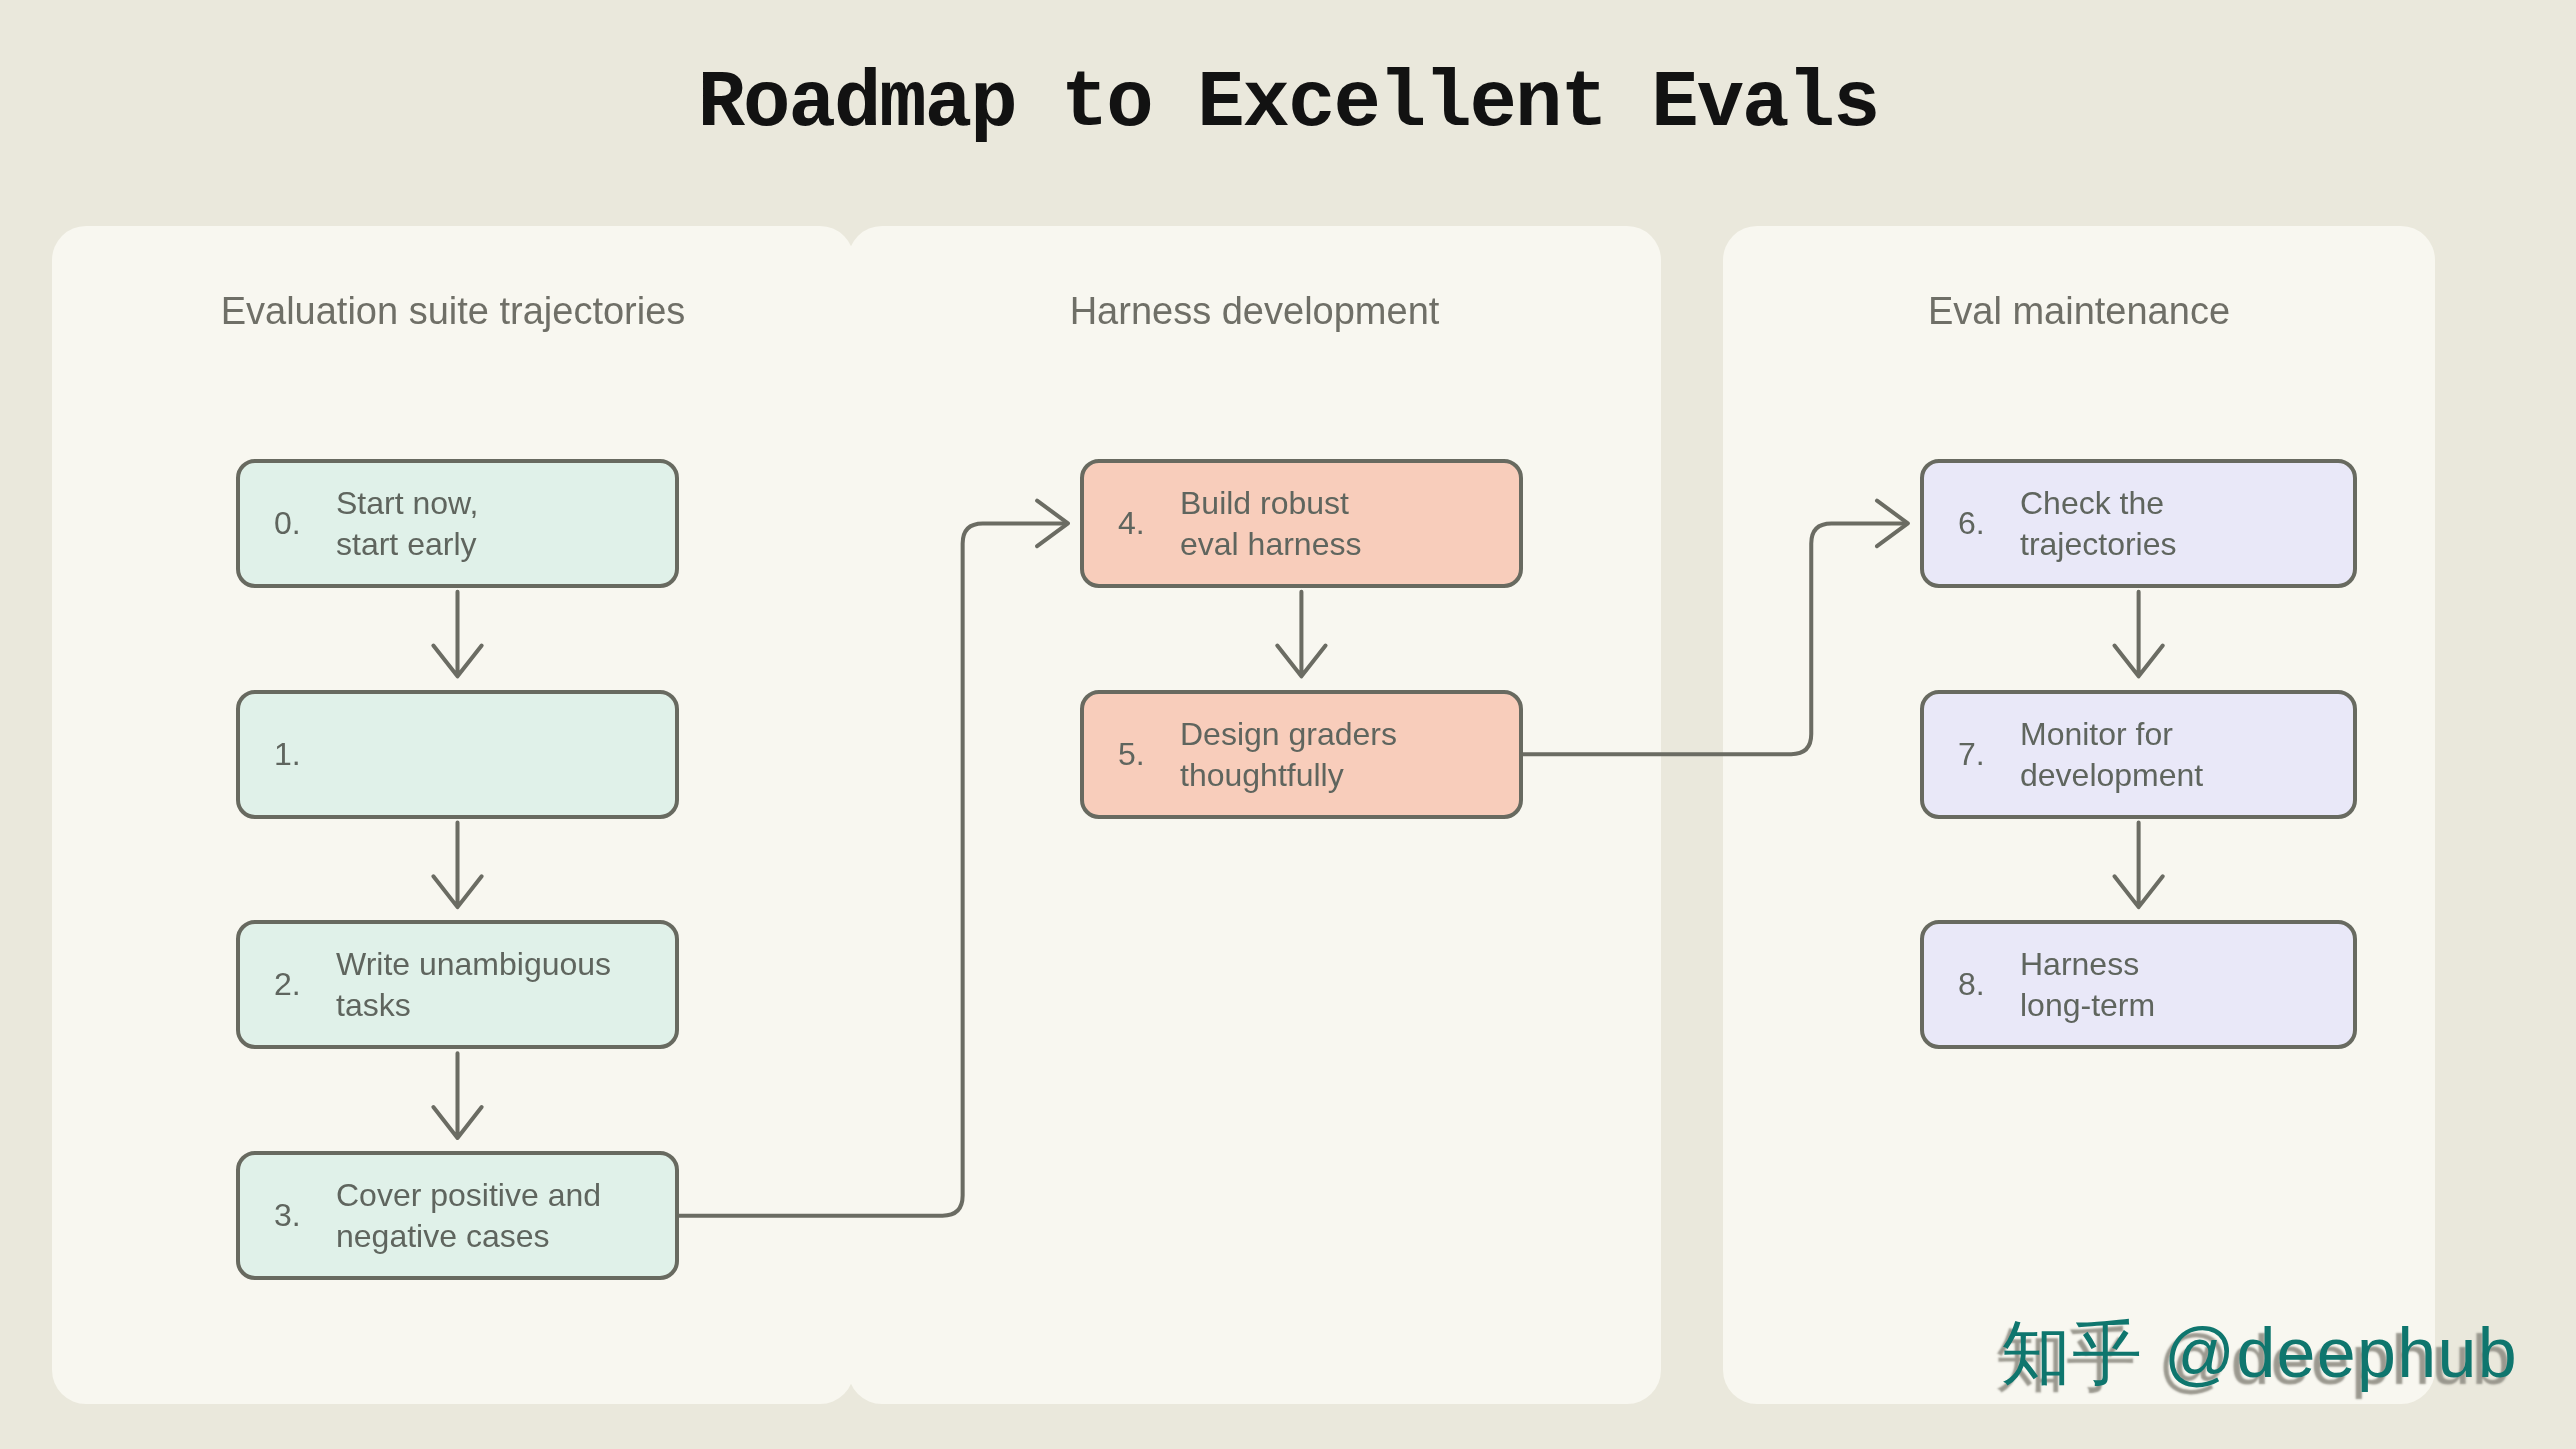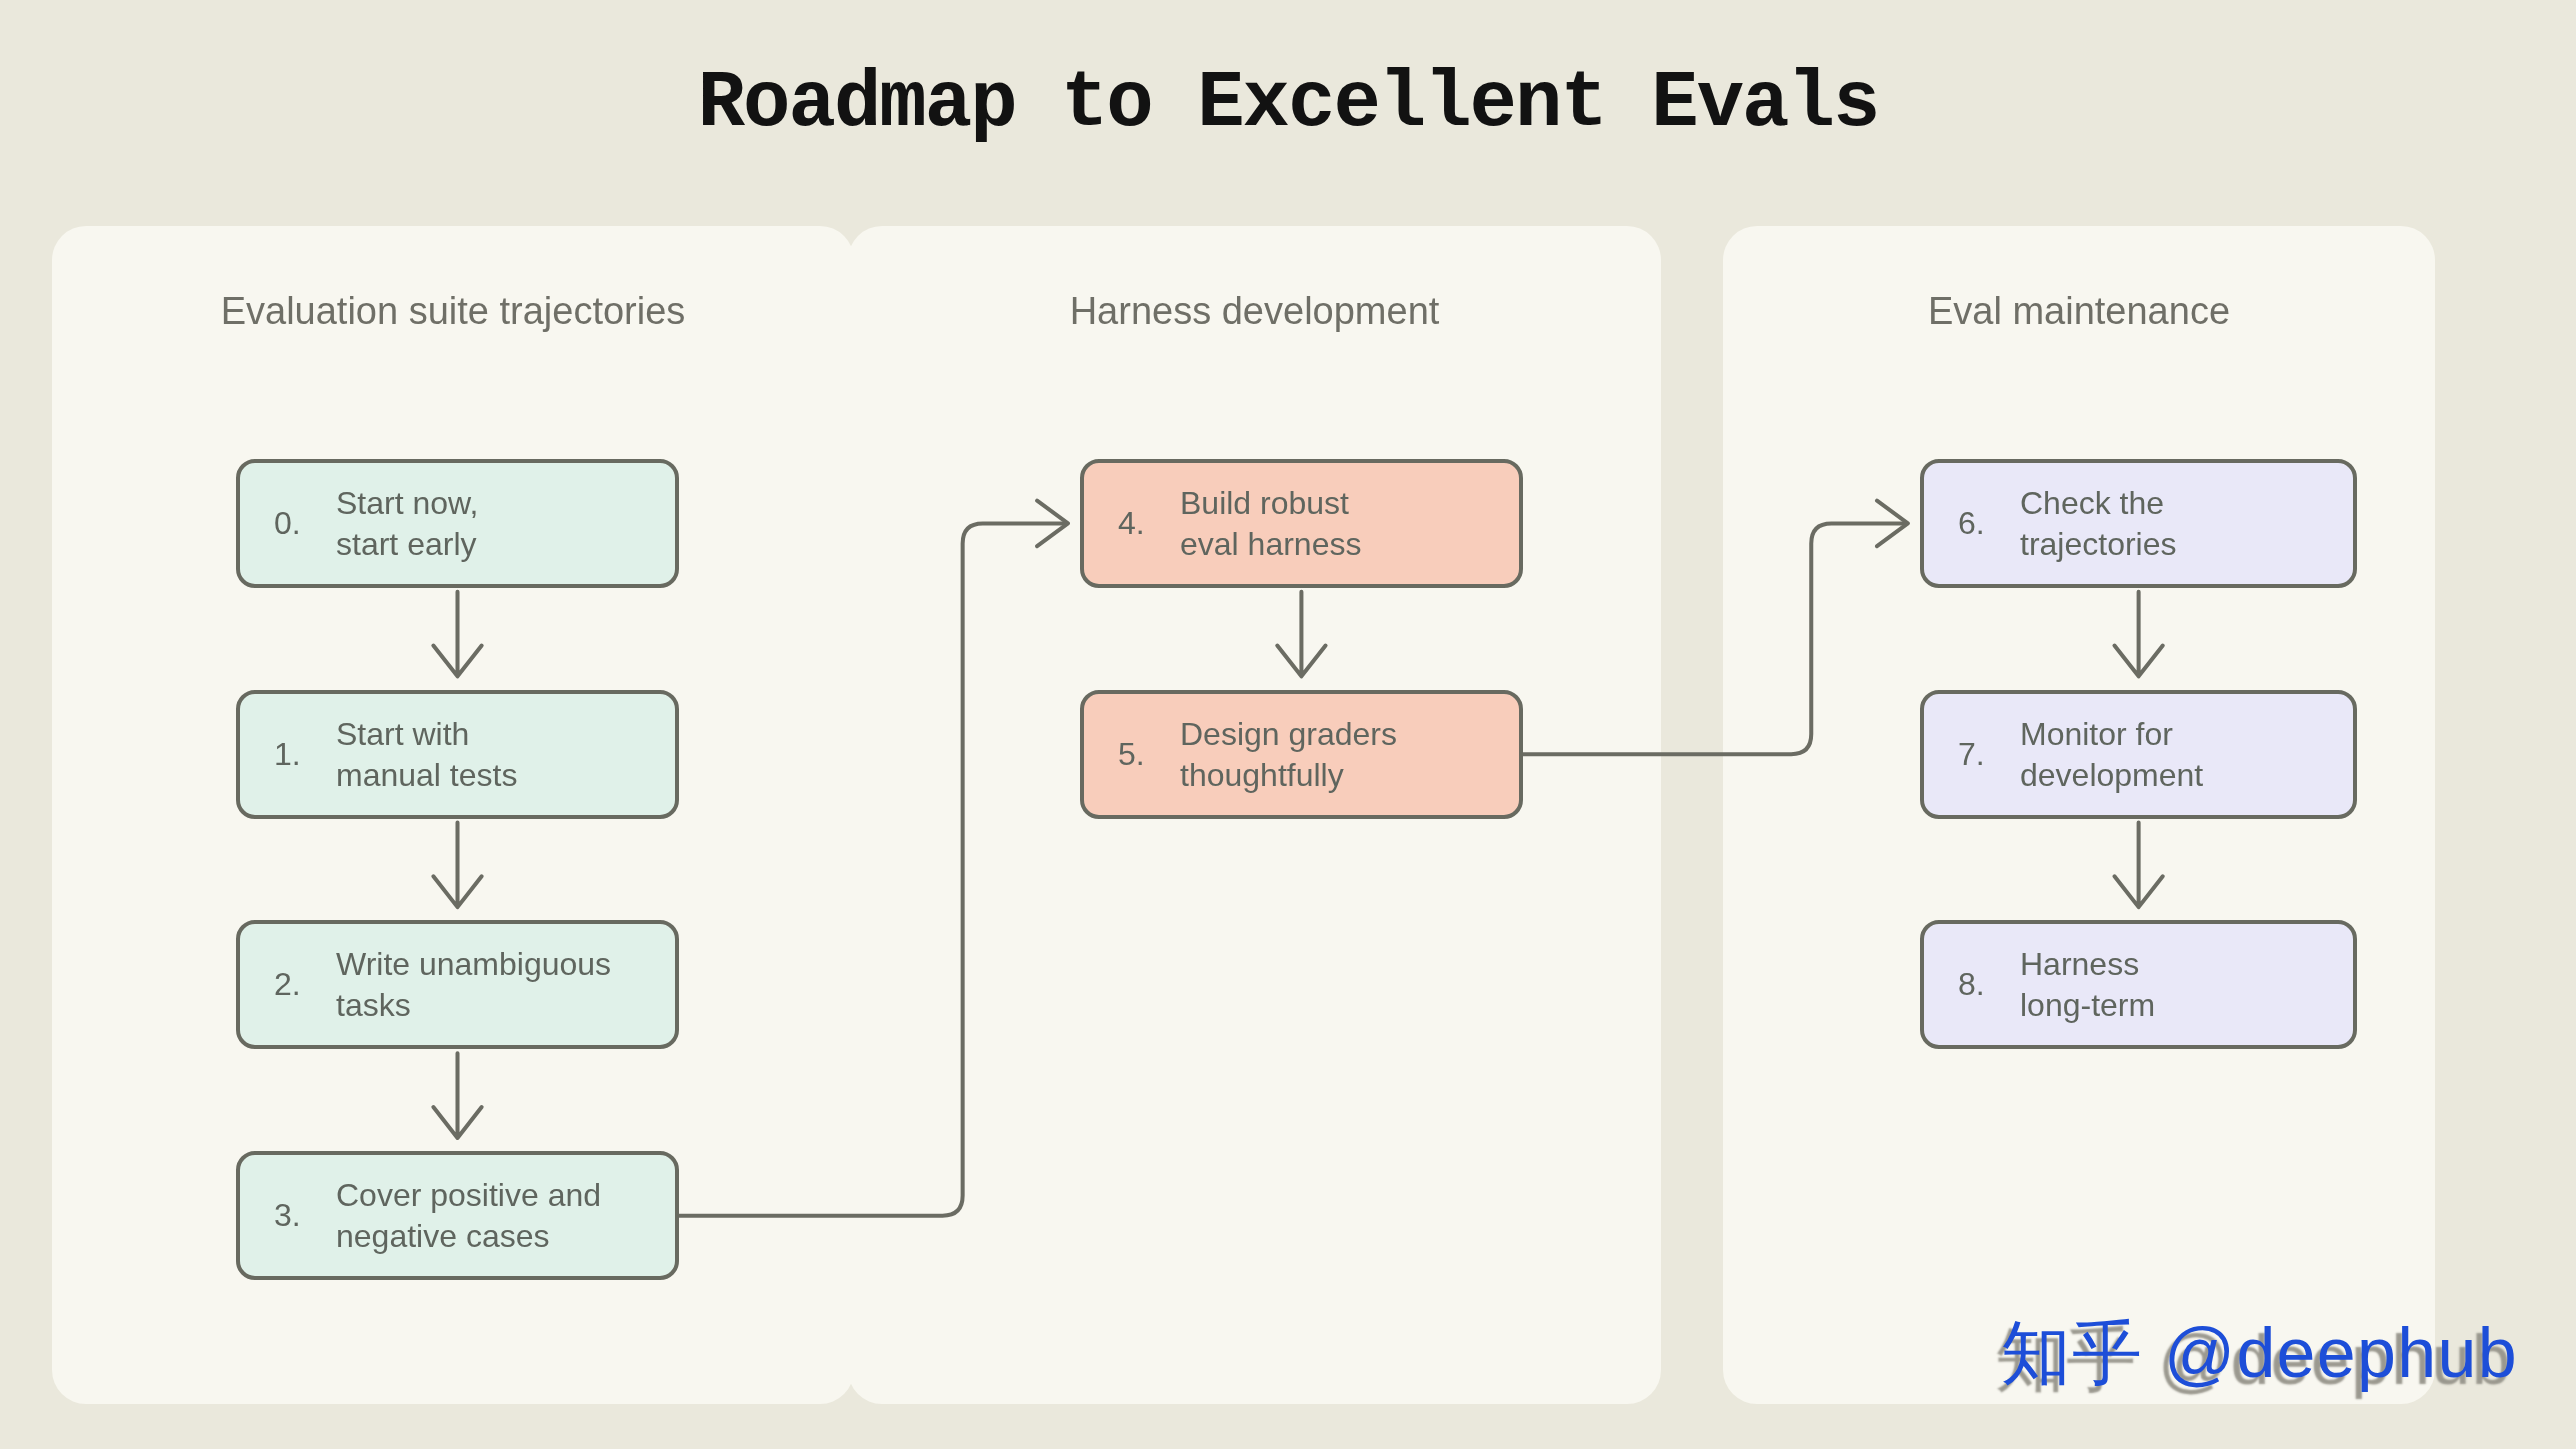--- a/index.html
+++ b/index.html
@@ -45,21 +45,21 @@
     position:absolute;left:0;top:0;width:2576px;height:1450px;
     pointer-events:none;
   }
   svg.wires path{
     fill:none;stroke:#6b6c63;stroke-width:6;
     stroke-linecap:round;stroke-linejoin:round;
   }
   .watermark{
     position:absolute;top:1307px;right:58px;
     font-size:70px;font-weight:500;letter-spacing:1.3px;
-    color:#1d4ed8;
+    color:#0f766e;
     text-shadow:-6px 7.4px 2px rgba(150,147,138,0.95);
     white-space:nowrap;
   }
 </style>
 </head>
 <body>
 
 <div class="title">Roadmap to Excellent Evals</div>
 
 <div class="panel panel-1">
@@ -89,21 +89,20 @@
   <path d="M3188 882 V1006 M3152 962 L3188 1008 L3224 962"></path>
   <path d="M3188 1226 V1350 M3152 1306 L3188 1352 L3224 1306"></path>
 </svg>
 
 <div class="box mint" style="left:236px;top:459px;">
   <span class="num">0.</span>
   <span class="lbl"><span>Start now,</span><br><span>start early</span></span>
 </div>
 <div class="box mint" style="left:236px;top:690px;">
   <span class="num">1.</span>
-  <span class="lbl"><span>Start with</span><br><span>manual tests</span></span>
 </div>
 <div class="box mint" style="left:236px;top:920px;">
   <span class="num">2.</span>
   <span class="lbl"><span>Write unambiguous</span><br><span>tasks</span></span>
 </div>
 <div class="box mint" style="left:236px;top:1151px;">
   <span class="num">3.</span>
   <span class="lbl"><span>Cover positive and</span><br><span>negative cases</span></span>
 </div>
 

